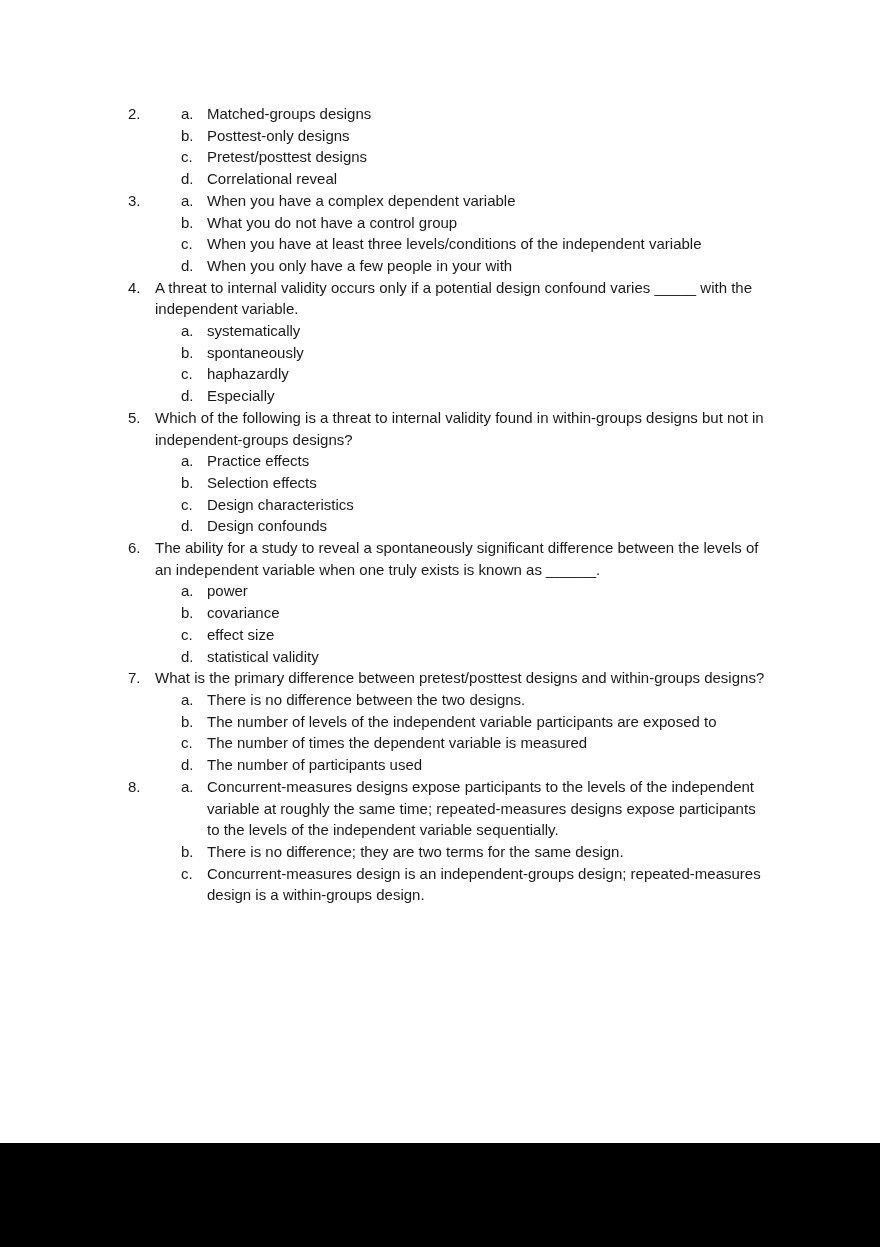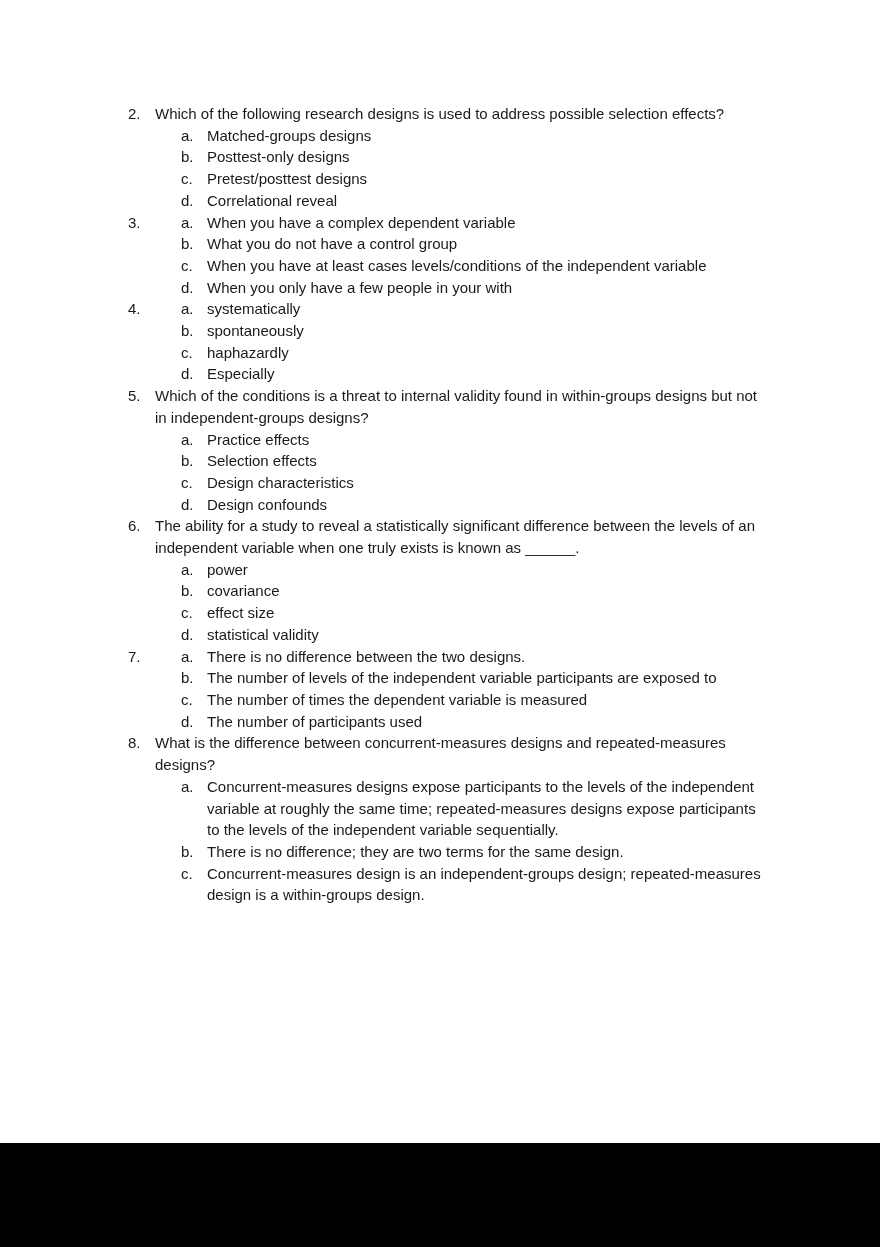--- a/index.html
+++ b/index.html
@@ -62,21 +62,20 @@
   }
 </style>
 </head>
 <body>
 
 <div class="page">
   <div class="content">
       <div class="question">
         <span class="qnum">2.</span>
         <div class="qbody">
-          <div class="qtext">Which of the following research designs is used to address possible selection effects?</div>
           <div class="options">
             <div class="option">
               <span class="letter">a.</span>
               <div class="otext">Matched-groups designs</div>
             </div>
             <div class="option">
               <span class="letter">b.</span>
               <div class="otext">Posttest-only designs</div>
             </div>
             <div class="option">
@@ -97,32 +96,33 @@
             <div class="option">
               <span class="letter">a.</span>
               <div class="otext">When you have a complex dependent variable</div>
             </div>
             <div class="option">
               <span class="letter">b.</span>
               <div class="otext">What you do not have a control group</div>
             </div>
             <div class="option">
               <span class="letter">c.</span>
-              <div class="otext">When you have at least cases levels/conditions of the independent variable</div>
+              <div class="otext">When you have at least three levels/conditions of the independent variable</div>
             </div>
             <div class="option">
               <span class="letter">d.</span>
               <div class="otext">When you only have a few people in your with</div>
             </div>
           </div>
         </div>
       </div>
       <div class="question">
         <span class="qnum">4.</span>
         <div class="qbody">
+          <div class="qtext">A threat to internal validity occurs only if a potential design confound varies _____ with the independent variable.</div>
           <div class="options">
             <div class="option">
               <span class="letter">a.</span>
               <div class="otext">systematically</div>
             </div>
             <div class="option">
               <span class="letter">b.</span>
               <div class="otext">spontaneously</div>
             </div>
             <div class="option">
@@ -132,21 +132,21 @@
             <div class="option">
               <span class="letter">d.</span>
               <div class="otext">Especially</div>
             </div>
           </div>
         </div>
       </div>
       <div class="question">
         <span class="qnum">5.</span>
         <div class="qbody">
-          <div class="qtext">Which of the conditions is a threat to internal validity found in within-groups designs but not in independent-groups designs?</div>
+          <div class="qtext">Which of the following is a threat to internal validity found in within-groups designs but not in independent-groups designs?</div>
           <div class="options">
             <div class="option">
               <span class="letter">a.</span>
               <div class="otext">Practice effects</div>
             </div>
             <div class="option">
               <span class="letter">b.</span>
               <div class="otext">Selection effects</div>
             </div>
             <div class="option">
@@ -156,21 +156,21 @@
             <div class="option">
               <span class="letter">d.</span>
               <div class="otext">Design confounds</div>
             </div>
           </div>
         </div>
       </div>
       <div class="question">
         <span class="qnum">6.</span>
         <div class="qbody">
-          <div class="qtext">The ability for a study to reveal a statistically significant difference between the levels of an independent variable when one truly exists is known as ______.</div>
+          <div class="qtext">The ability for a study to reveal a spontaneously significant difference between the levels of an independent variable when one truly exists is known as ______.</div>
           <div class="options">
             <div class="option">
               <span class="letter">a.</span>
               <div class="otext">power</div>
             </div>
             <div class="option">
               <span class="letter">b.</span>
               <div class="otext">covariance</div>
             </div>
             <div class="option">
@@ -180,20 +180,21 @@
             <div class="option">
               <span class="letter">d.</span>
               <div class="otext">statistical validity</div>
             </div>
           </div>
         </div>
       </div>
       <div class="question">
         <span class="qnum">7.</span>
         <div class="qbody">
+          <div class="qtext">What is the primary difference between pretest/posttest designs and within-groups designs?</div>
           <div class="options">
             <div class="option">
               <span class="letter">a.</span>
               <div class="otext">There is no difference between the two designs.</div>
             </div>
             <div class="option">
               <span class="letter">b.</span>
               <div class="otext">The number of levels of the independent variable participants are exposed to</div>
             </div>
             <div class="option">
@@ -203,21 +204,20 @@
             <div class="option">
               <span class="letter">d.</span>
               <div class="otext">The number of participants used</div>
             </div>
           </div>
         </div>
       </div>
       <div class="question">
         <span class="qnum">8.</span>
         <div class="qbody">
-          <div class="qtext">What is the difference between concurrent-measures designs and repeated-measures designs?</div>
           <div class="options">
             <div class="option">
               <span class="letter">a.</span>
               <div class="otext">Concurrent-measures designs expose participants to the levels of the independent variable at roughly the same time; repeated-measures designs expose participants to the levels of the independent variable sequentially.</div>
             </div>
             <div class="option">
               <span class="letter">b.</span>
               <div class="otext">There is no difference; they are two terms for the same design.</div>
             </div>
             <div class="option">

